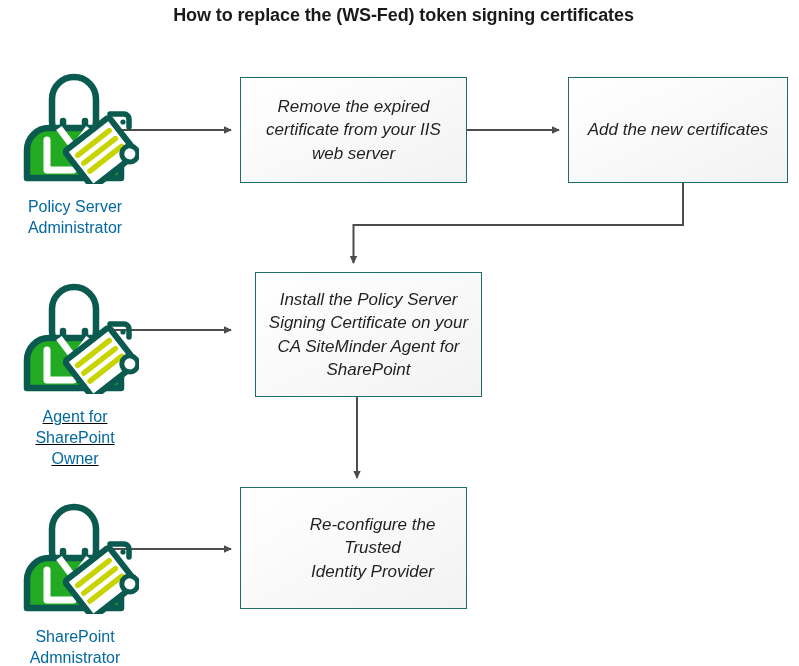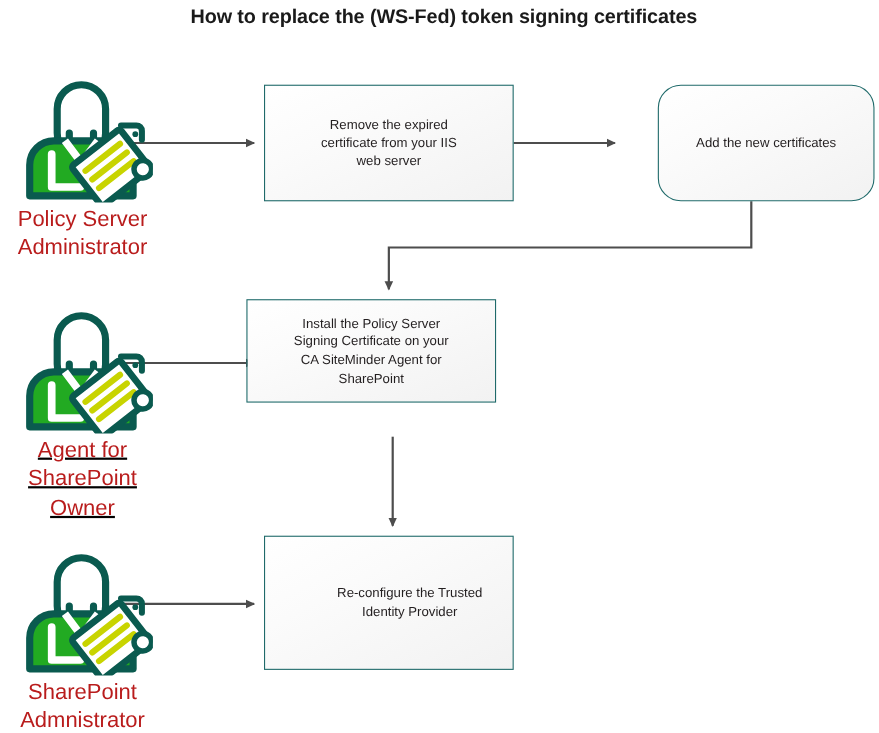--- a/index.html
+++ b/index.html
@@ -39,33 +39,34 @@
   .process-box {
     position: absolute;
     box-sizing: border-box;
     border: 1.4px solid #1f6a6a;
     background: linear-gradient(to bottom right, #ffffff 0%, #fbfbfb 35%, #f2f2f2 100%);
     display: flex;
     align-items: center;
     justify-content: center;
     text-align: center;
     color: #231f20;
-    font-size: 12px;
+    font-size: 17px;
     line-height: 1.38;
     padding: 4px 10px;
+    font-style: italic;
   }
   .process-box .box-label {
     display: block;
     width: 100%;
     white-space: pre-line;
   }
 
   #box-remove-cert  { left: 240px; top: 77px;  width: 227px; height: 106px; }
-  #box-add-cert     { left: 598px; top: 77px;  width: 197px; height: 106px; border-radius: 21px; }
-  #box-install-cert { left: 224px; top: 272px; width: 227px; height: 94px; }
+  #box-add-cert     { left: 568px; top: 77px;  width: 220px; height: 106px; }
+  #box-install-cert { left: 255px; top: 272px; width: 227px; height: 125px; }
   #box-reconfigure  { left: 240px; top: 487px; width: 227px; height: 122px; padding-left: 48px; }
 
   
   #connectors {
     position: absolute;
     left: 0; top: 0;
     width: 799px;
     height: 666px;
     pointer-events: none;
   }
@@ -76,24 +77,24 @@
     width: 150px;
     text-align: center;
   }
   .actor-icon {
     position: relative;
     width: 128px;
     height: 118px;
     margin: 0 auto;
   }
   .actor-label {
-    margin-top: 2px;
-    font-size: 20px;
+    margin-top: 12px;
+    font-size: 16px;
     line-height: 1.32;
-    color: #b91c1c;
+    color: #0369a1;
     white-space: pre-line;
   }
 
   #actor-policy-server-administrator { left: 0px;  top: 66px;  }
   #actor-agent-for-sharepoint-owner  { left: 0px;  top: 276px; text-decoration: underline; }
   #actor-sharepoint-administrator    { left: 0px;  top: 496px; }
 </style>
 </head>
 <body>
 

